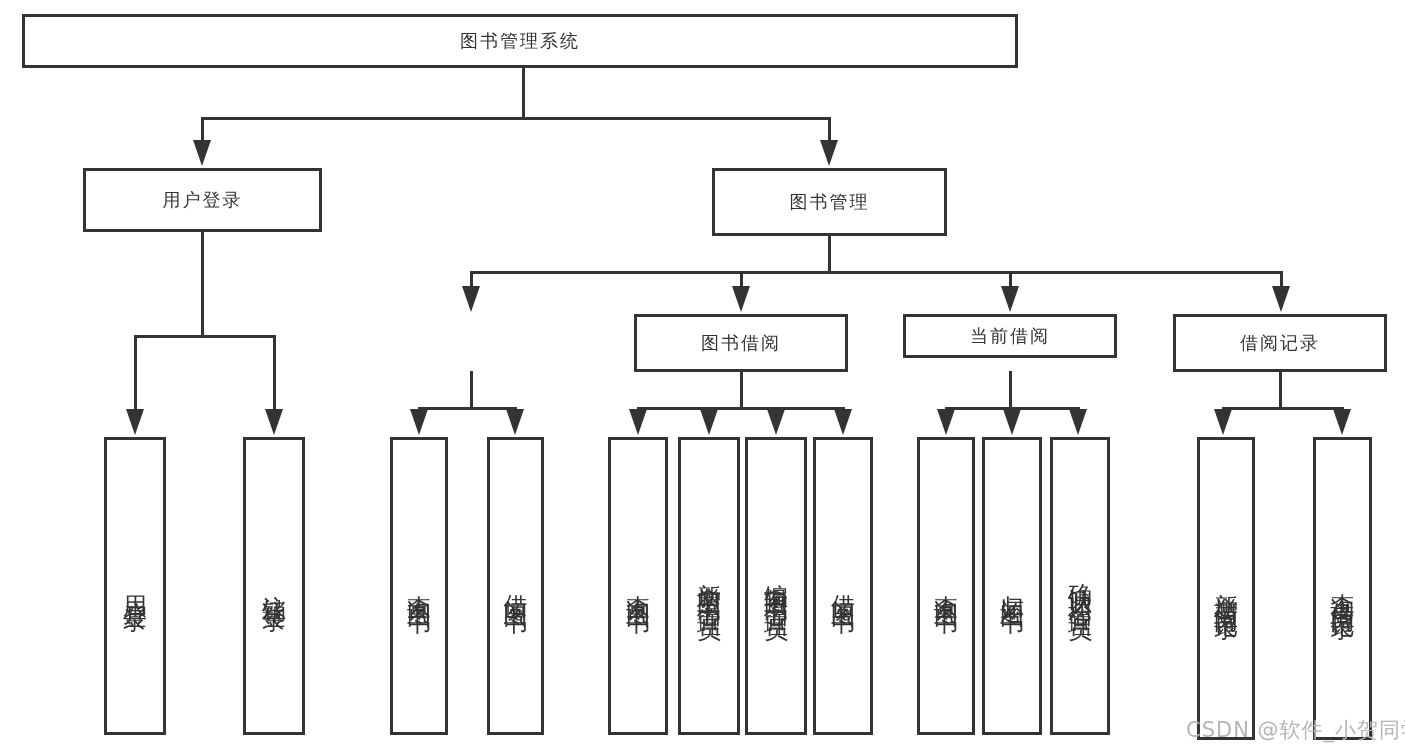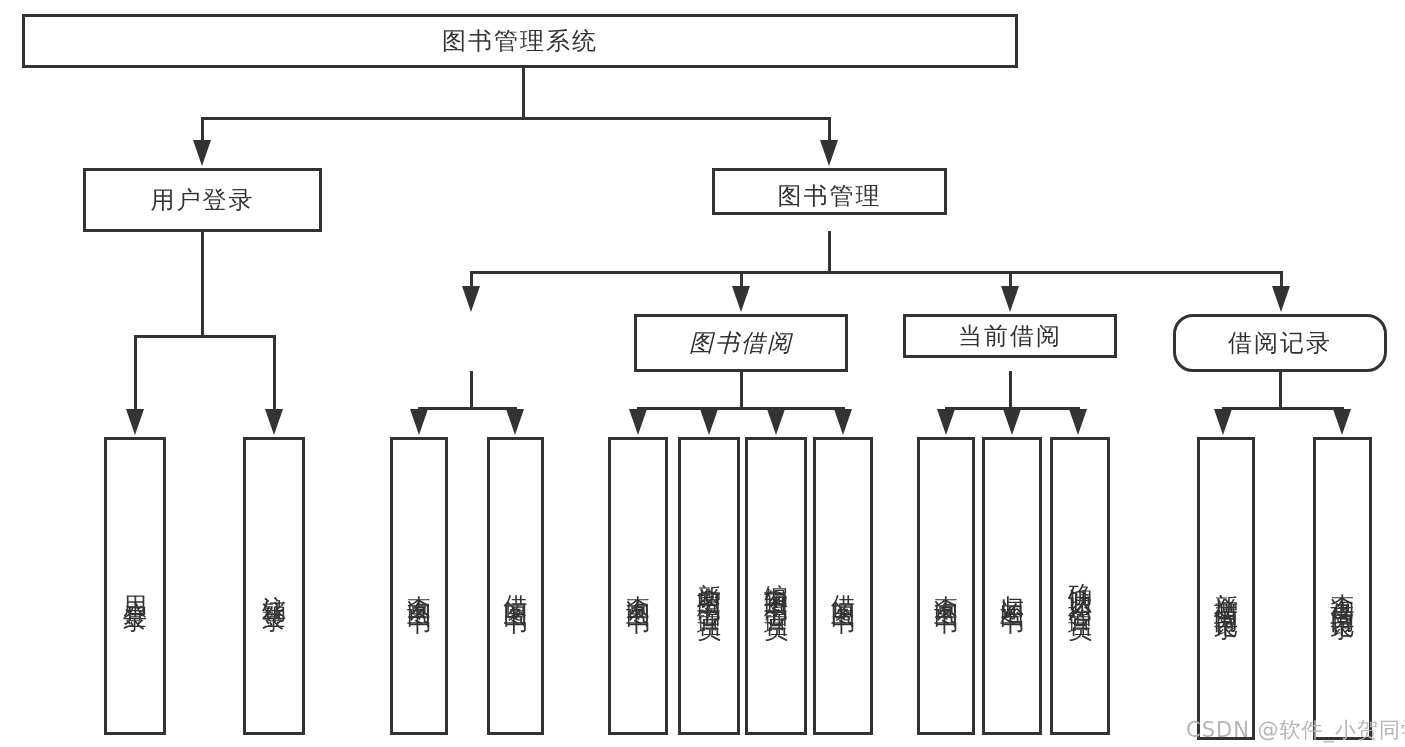--- a/index.html
+++ b/index.html
@@ -20,21 +20,21 @@
     box-sizing: border-box;
     border: 3px solid var(--line, #333333);
     background: #ffffff;
     display: flex;
     align-items: center;
     justify-content: center;
     color: var(--text, #333333);
     z-index: 2;
   }
   .node.h .label {
-    font-size: 24px;
+    font-size: 18px;
     letter-spacing: 2px;
     white-space: nowrap;
   }
   .node.v .label {
     writing-mode: vertical-rl;
     text-orientation: mixed;
     font-size: 24px;
     letter-spacing: 5px;
     line-height: 1;
   }
@@ -67,30 +67,30 @@
 <body>
 
 <div id="stage">
   <div class="watermark">CSDN @软件_小贺同学</div>
 <div class="node h" style="left: 22px; top: 14px; width: 996px; height: 54px;">
       <span class="label">图书管理系统</span>
     </div>
     <div class="node h" style="left: 83px; top: 168px; width: 239px; height: 64px;">
       <span class="label">用户登录</span>
     </div>
-    <div class="node h" style="left: 712px; top: 168px; width: 235px; height: 47px; align-items: flex-end;">
+    <div class="node h" style="left: 712px; top: 168px; width: 235px; height: 68px;">
       <span class="label">图书管理</span>
     </div>
-    <div class="node h" style="left: 634px; top: 314px; width: 214px; height: 58px; font-style: italic;">
+    <div class="node h" style="left: 634px; top: 314px; width: 214px; height: 58px;">
       <span class="label">图书借阅</span>
     </div>
     <div class="node h" style="left: 903px; top: 314px; width: 214px; height: 44px;">
       <span class="label">当前借阅</span>
     </div>
-    <div class="node h" style="left: 1173px; top: 314px; width: 214px; height: 58px; border-radius: 20px;">
+    <div class="node h" style="left: 1173px; top: 314px; width: 214px; height: 58px;">
       <span class="label">借阅记录</span>
     </div>
     <div class="node v" style="left: 104px; top: 437px; width: 62px; height: 298px;">
       <span class="label">用户登录</span>
     </div>
     <div class="node v" style="left: 243px; top: 437px; width: 62px; height: 298px;">
       <span class="label">注销登录</span>
     </div>
     <div class="node v" style="left: 390px; top: 437px; width: 58px; height: 298px;">
       <span class="label">查询图书</span>

